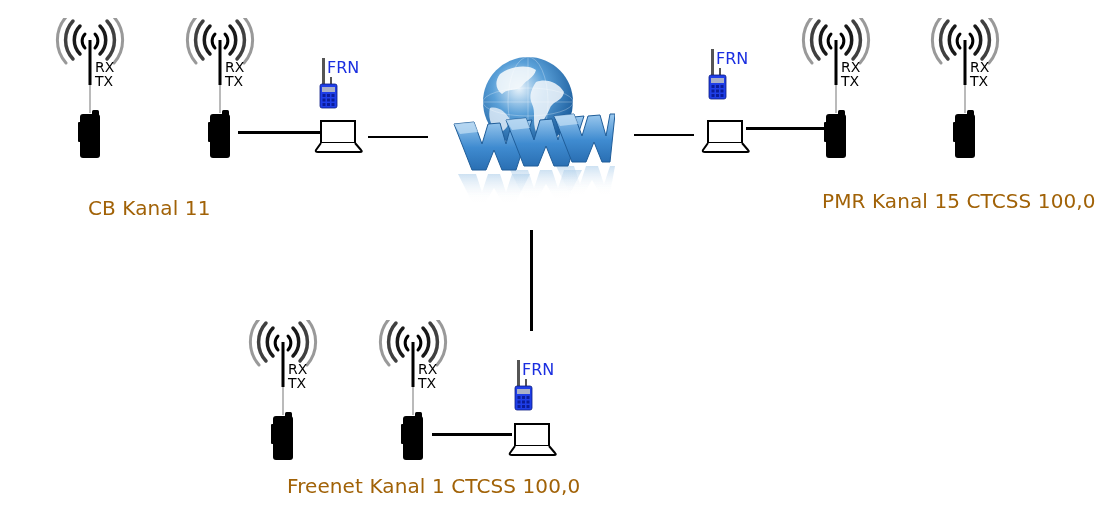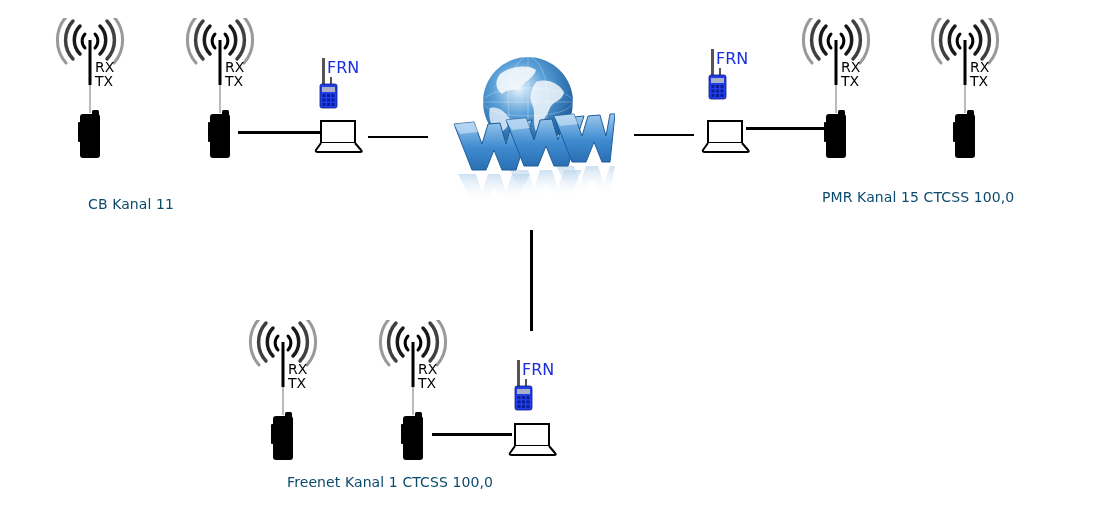--- a/index.html
+++ b/index.html
@@ -1,18 +1,18 @@
 <!DOCTYPE html>
 <html><head>
 <meta charset="utf-8">
 <style>
   html, body { margin: 0; padding: 0; background: #ffffff; }
   body { width: 1098px; height: 523px; position: relative; overflow: hidden;
          font-family: "Liberation Sans", sans-serif; }
-  .label { position: absolute; font-family: "DejaVu Sans", sans-serif; font-size: 14px; color: #0c4a6e; white-space: nowrap; letter-spacing: 0.1px; }
+  .label { position: absolute; font-family: "DejaVu Sans", sans-serif; font-size: 20px; color: #a16207; white-space: nowrap; letter-spacing: 0.1px; }
   .line { position: absolute; background: #000; }
   .station { position: absolute; width: 70px; height: 145px; }
   .frn { position: absolute; width: 50px; height: 56px; }
   .laptop { position: absolute; width: 50px; height: 36px; }
   .www { position: absolute; width: 165px; height: 160px; }
 </style>
 </head>
 <body>
 
 <svg width="0" height="0" style="position:absolute">

